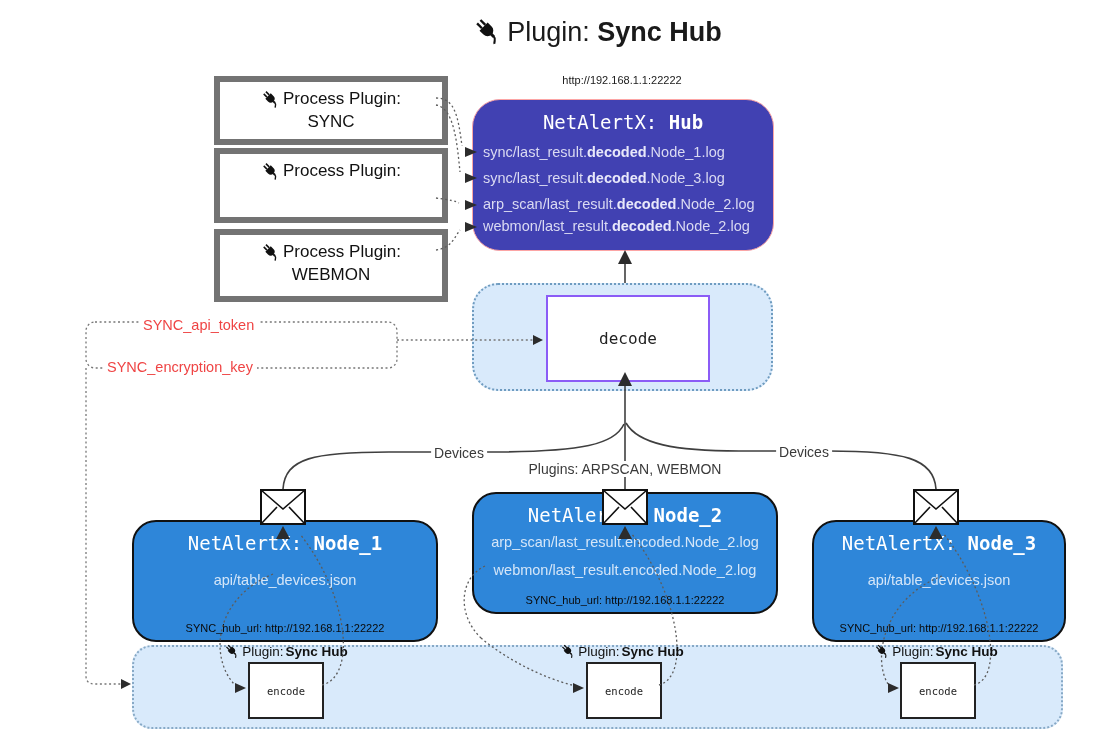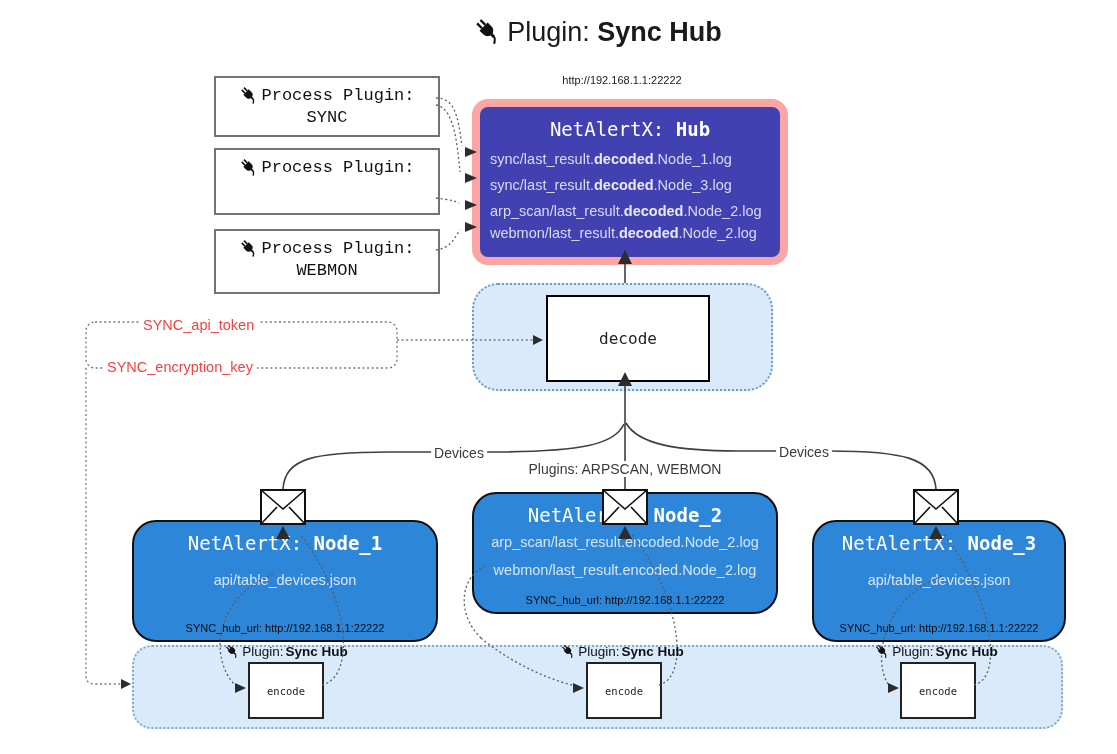--- a/index.html
+++ b/index.html
@@ -4,41 +4,41 @@
 <style>
   html,body{margin:0;padding:0;background:#fff;}
   .stage{position:relative;width:1117px;height:754px;background:#fff;overflow:hidden;
          font-family:"Liberation Sans",sans-serif;color:#1a1a1a;margin-left:39px;}
   .abs{position:absolute;}
   
   .title{left:0;right:0;top:16px;text-align:center;font-size:27px;color:#1a1a1a;z-index:2;}
   .title .plug{width:30px;height:30px;vertical-align:-5px;margin-right:4px;}
   .title b{font-weight:bold;}
   
-  .pbox{left:175px;width:222px;background:#fff;border:2px solid #737373;z-index:2;
-        font-family:Liberation Mono, monospace;font-size:17px;color:#111;text-align:center;}
+  .pbox{left:175px;width:222px;background:#fff;border:6px solid #737373;z-index:2;
+        font-family:Liberation Sans, sans-serif;font-size:17px;color:#111;text-align:center;}
   .pbox .pline1{display:flex;align-items:center;justify-content:center;gap:2px;margin-top:7px;}
   .pbox .plug{width:20px;height:20px;}
   .pbox .pline2{margin-top:3px;}
   .p1{top:76px;height:57px;}
   .p2{top:148px;height:63px;}
   .p3{top:229px;height:61px;}
   
   .hub-url{left:433px;width:300px;top:74px;text-align:center;font-size:11px;color:#1a1a1a;z-index:2;}
-  .hub{left:433px;top:99px;width:300px;height:150px;background:#4141b2;border:8px solid #fca5a5;
-       border-radius:16px;color:#fff;z-index:2;}
+  .hub{left:433px;top:99px;width:300px;height:150px;background:#4141b2;border:1px solid #fca5a5;
+       border-radius:28px;color:#fff;z-index:2;}
   .hub-title{position:absolute;top:11px;left:0;right:0;text-align:center;
              font-family:"DejaVu Sans Mono",monospace;font-size:19px;}
   .hub-line{position:absolute;left:10px;right:4px;font-size:14.5px;color:#dadaf2;white-space:nowrap;}
   .hub-line b{font-weight:bold;color:#e8e8fa;}
   .hl1{top:44px;} .hl2{top:70px;} .hl3{top:96px;} .hl4{top:118px;}
   
   .decode-wrap{left:433px;top:283px;width:297px;height:104px;background:#d9eafb;
                border:2px dotted #6f9cc0;border-radius:26px;z-index:2;}
-  .decode-box{left:507px;top:295px;width:160px;height:83px;background:#fff;border:2px solid #000000;
+  .decode-box{left:507px;top:295px;width:160px;height:83px;background:#fff;border:2px solid #8b5cf6;
               display:flex;align-items:center;justify-content:center;
               font-family:"DejaVu Sans Mono",monospace;font-size:16px;color:#222;z-index:3;}
   
   .tok{font-size:14.5px;color:#ef4444;background:#fff;padding:0 4px;z-index:7;white-space:nowrap;}
   .tok1{left:100px;top:317px;}
   .tok2{left:64px;top:359px;}
   
   .edge-label{font-size:14px;color:#3a3a3a;background:#fff;padding:0 3px;z-index:7;
               transform:translateX(-50%);white-space:nowrap;}
   .el-dev-left{left:420px;top:445px;}

